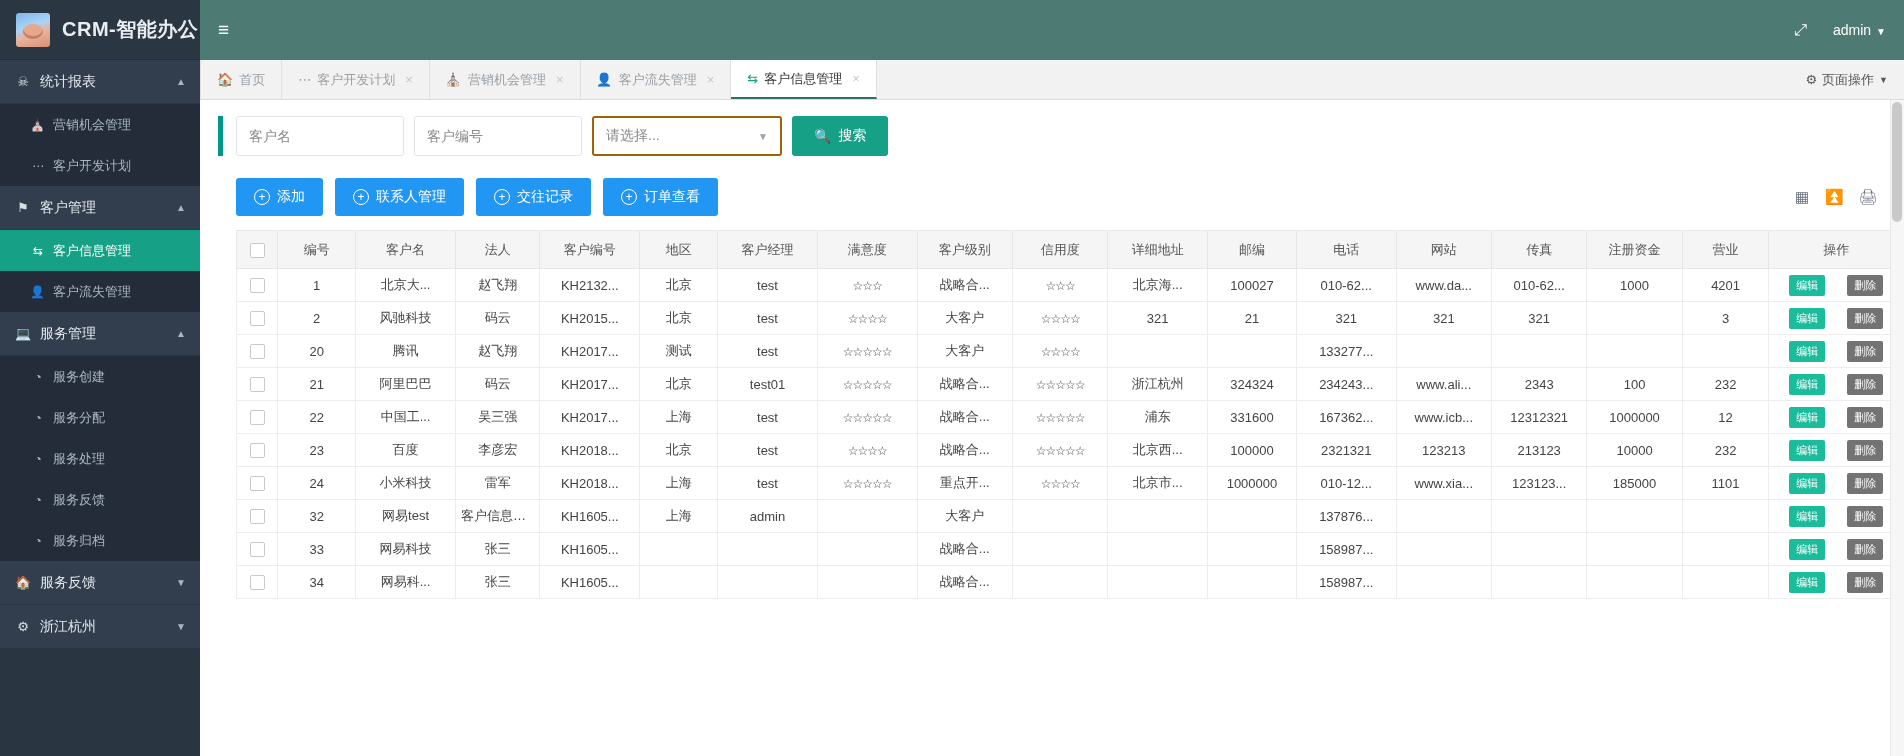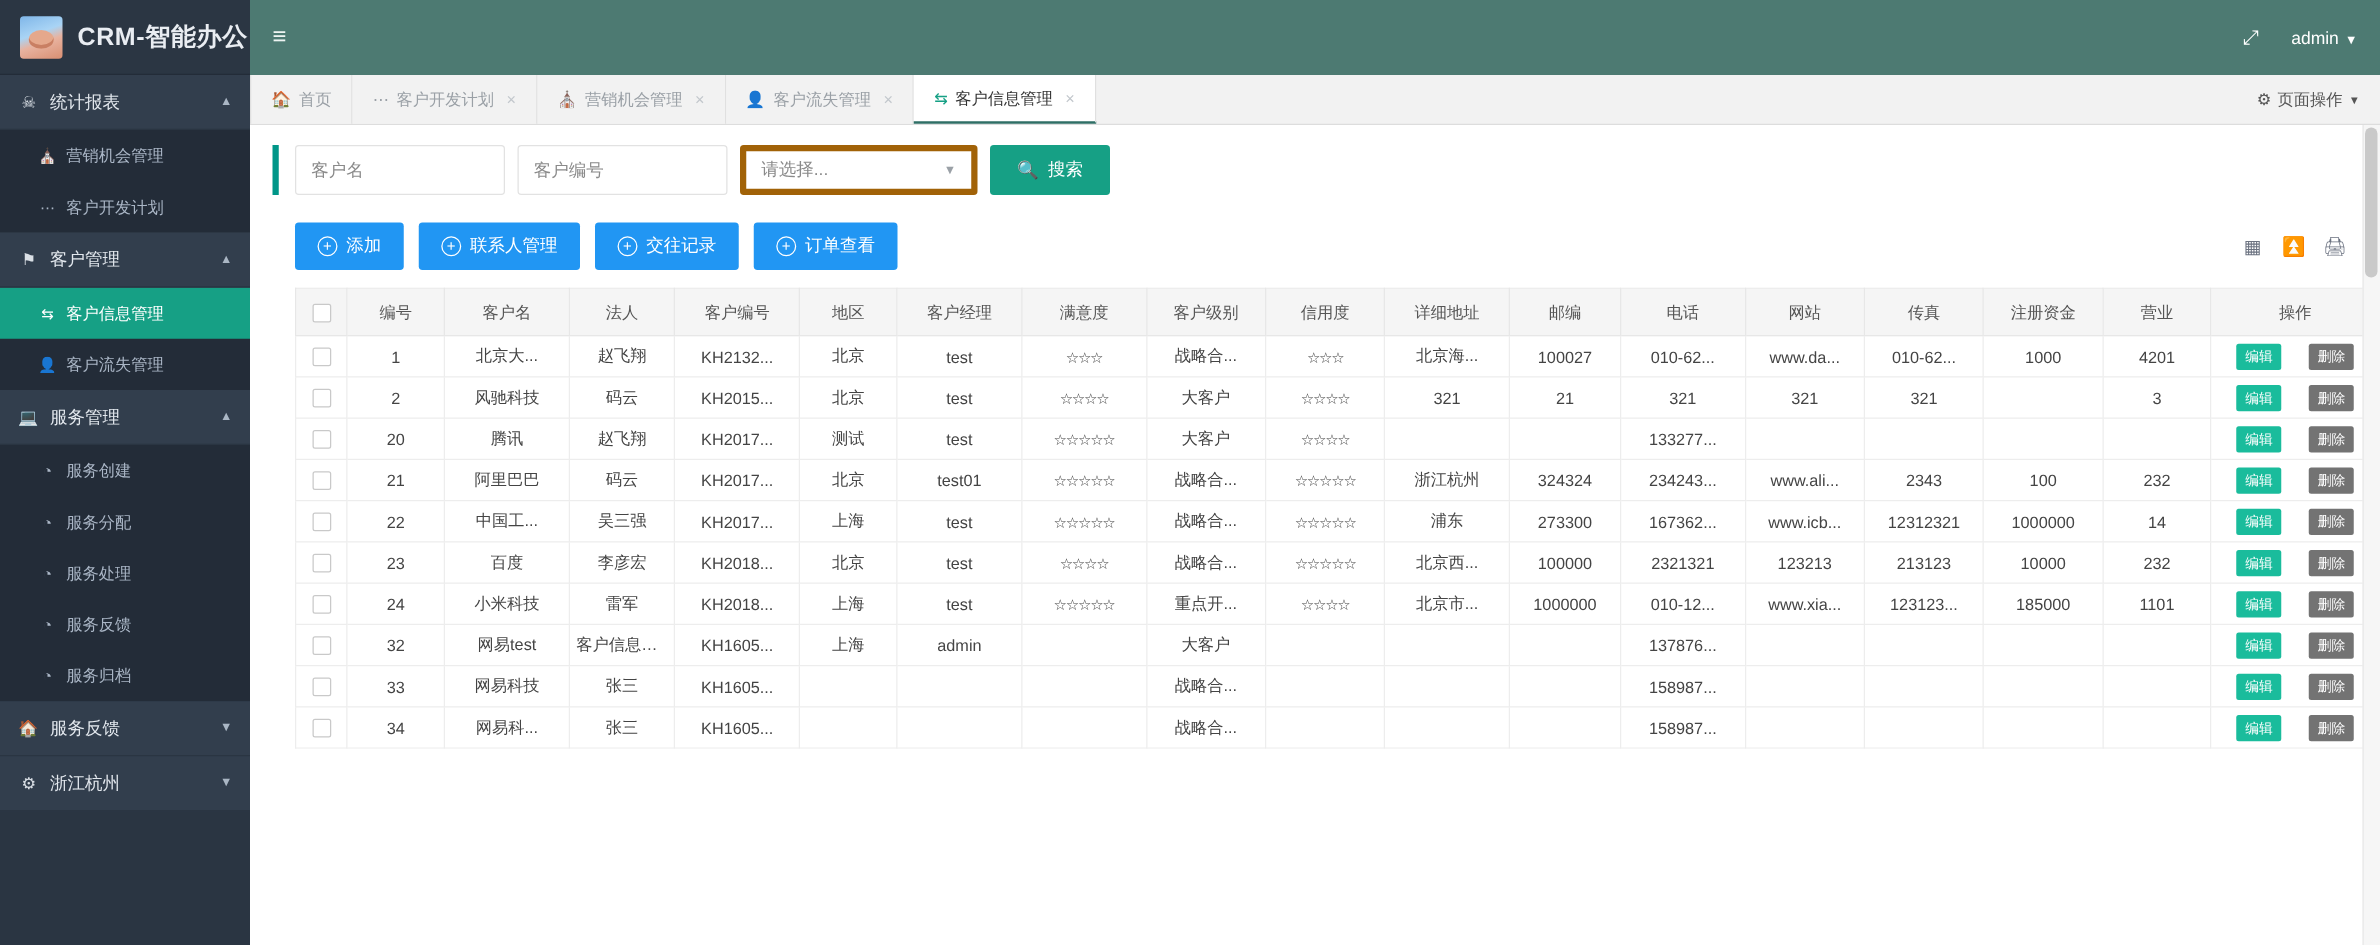--- a/index.html
+++ b/index.html
@@ -83,21 +83,21 @@
   .search-wrap { padding: 16px 18px 0 18px; position: relative; }
   .search-accent { position: absolute; left: 18px; top: 16px; width: 5px; height: 40px; background: #009688; }
   .search-row { display: flex; align-items: center; gap: 10px; padding-left: 18px; }
   .sinput {
     width: 168px; height: 40px; border: 1px solid #e2e2e2; border-radius: 3px;
     padding: 0 12px; font-size: 14px; color: #6b6b6b; background: #fff;
     font-family: "Liberation Sans", sans-serif;
   }
   .sinput::placeholder { color: #8a8a8a; }
   .sselect {
-    width: 190px; height: 40px; border: 5px solid #a16207; border-radius: 3px;
+    width: 190px; height: 40px; border: 2px solid #a16207; border-radius: 3px;
     padding: 0 12px; font-size: 14px; color: #8a8a8a; background: #fff;
     display: flex; align-items: center; cursor: pointer;
   }
   .sselect .sarrow { margin-left: auto; color: #9aa0a6; font-size: 10px; }
   .search-btn {
     height: 40px; padding: 0 22px; background: #16a085; color: #fff;
     border: none; border-radius: 3px; font-size: 14px; cursor: pointer;
     display: flex; align-items: center; gap: 7px;
     font-family: "Liberation Sans", sans-serif;
   }
@@ -484,26 +484,26 @@
                 <td>22</td>
                 <td>中国工...</td>
                 <td>吴三强</td>
                 <td>KH2017...</td>
                 <td>上海</td>
                 <td>test</td>
                 <td><span class="stars">☆☆☆☆☆</span></td>
                 <td>战略合...</td>
                 <td><span class="stars">☆☆☆☆☆</span></td>
                 <td>浦东</td>
-                <td>273300</td>
+                <td>331600</td>
                 <td>167362...</td>
                 <td>www.icb...</td>
                 <td>12312321</td>
                 <td>1000000</td>
-                <td>14</td>
+                <td>12</td>
                 <td>
                   <span class="act-wrap">
                     <button class="btn-edit">编辑</button>
                     <button class="btn-del">删除</button>
                   </span>
                 </td>
               </tr>
               <tr>
                 <td><span class="cb"></span></td>
                 <td>23</td>

